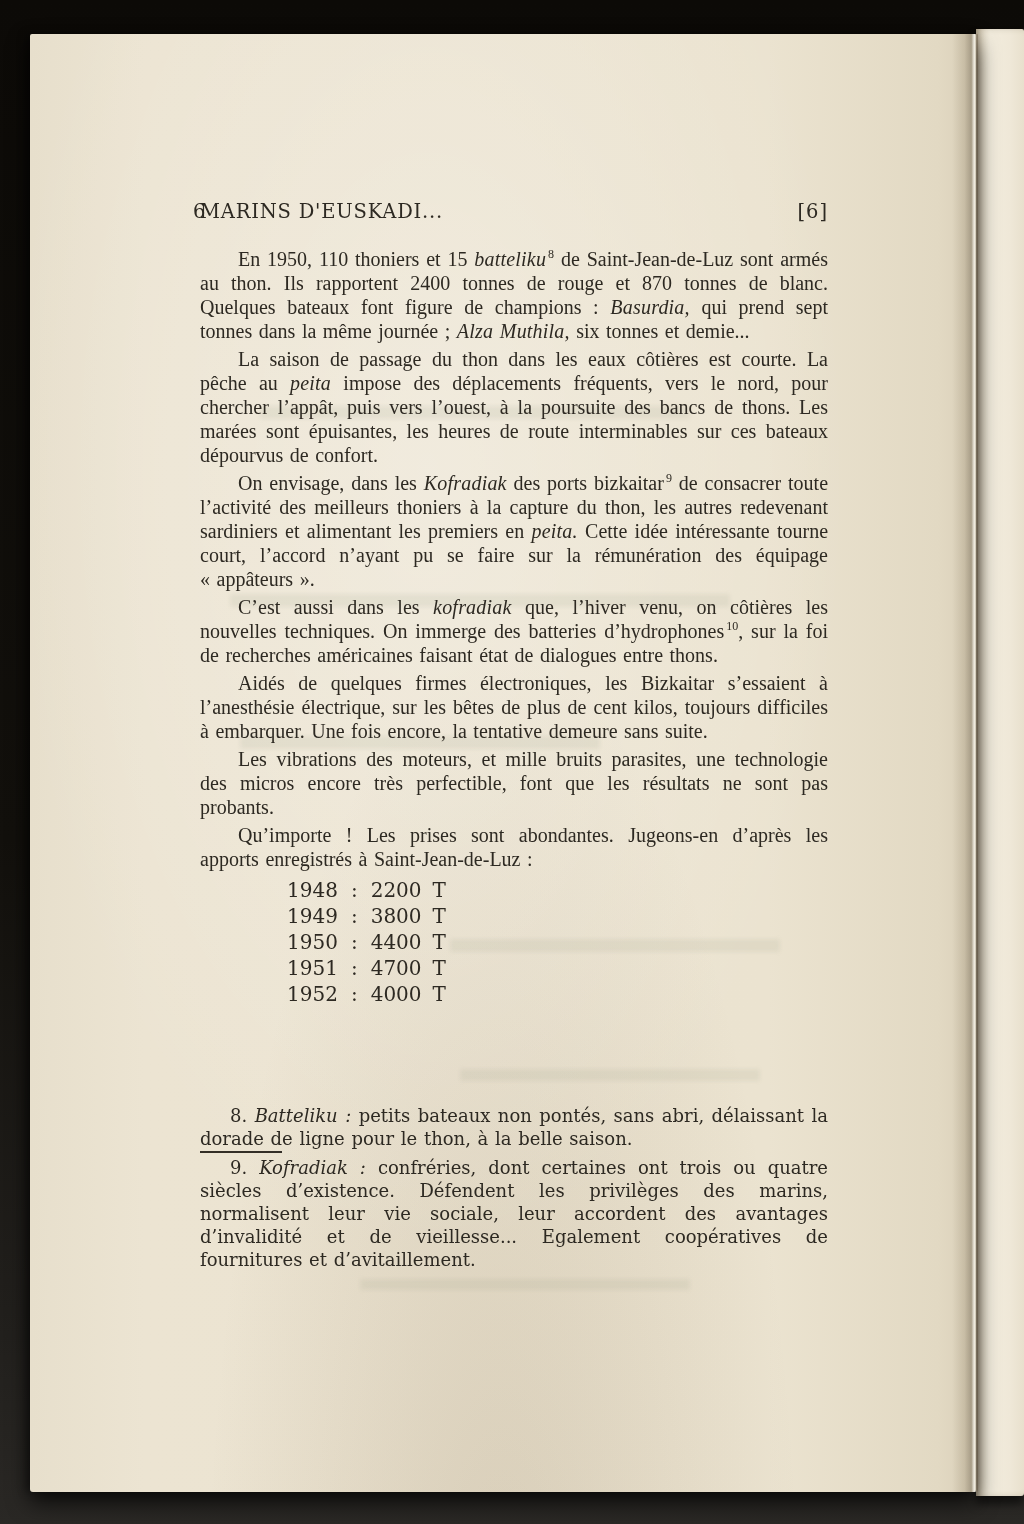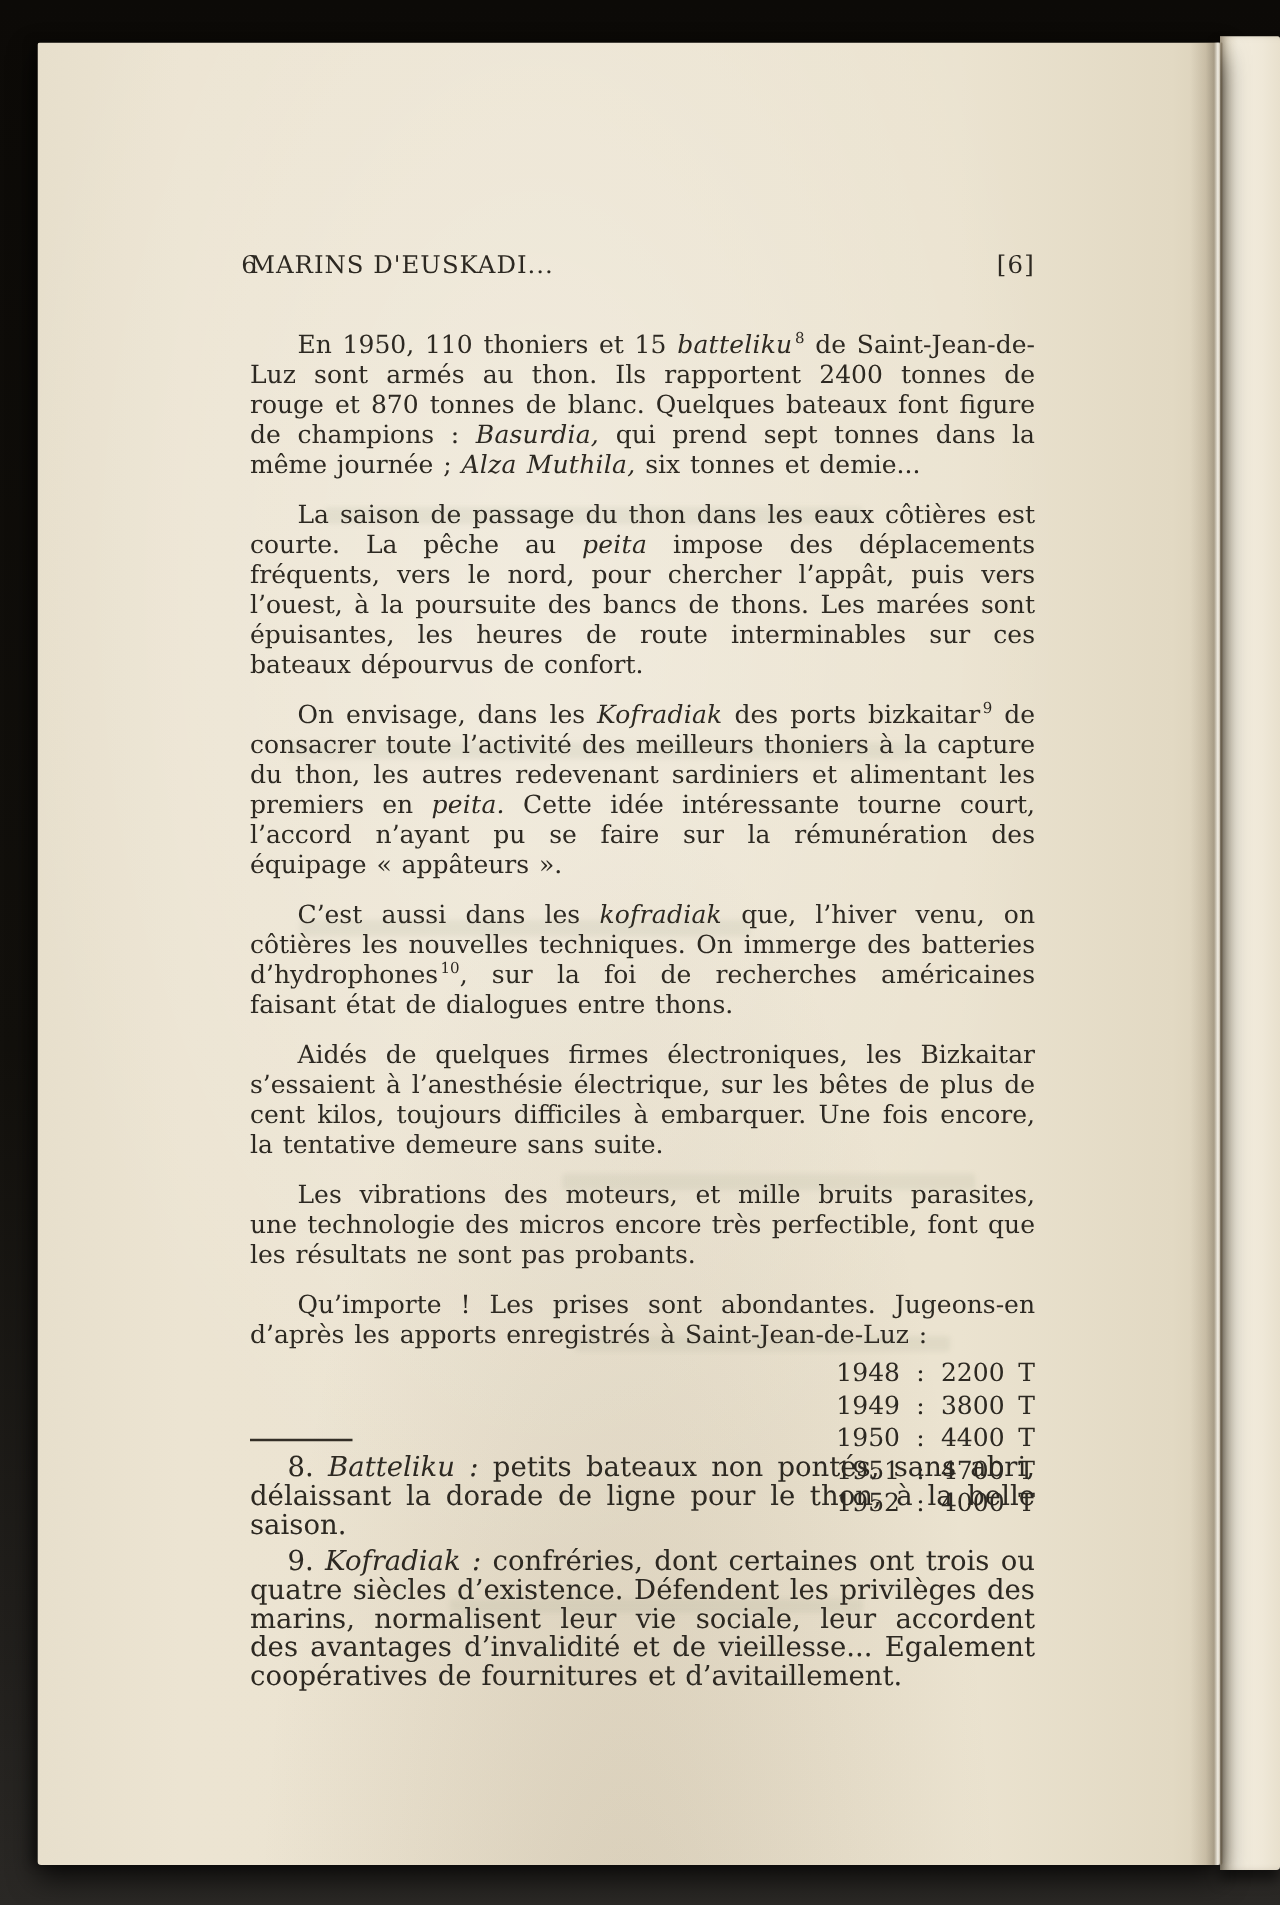--- a/index.html
+++ b/index.html
@@ -51,37 +51,37 @@
   }
   .page-number { position:absolute; left:-7px; top:0; }
   .running-title { position:absolute; left:0; right:0; letter-spacing:.8px; }
   .bracket-number { position:absolute; right:0; top:0; letter-spacing:1px; }
 
   .body-text {
     position:absolute; top:213px; left:170px; width:628px;
     font-size:20px; line-height:24px; text-align:justify;
     word-spacing:1.5px;
   }
-  .body-text p.para { margin:16px 0 4px 0; text-indent:38px; }
+  .body-text p.para { margin:0 0 4px 0; text-indent:38px;font-family:Liberation Serif, serif; }
   .body-text i { letter-spacing:.2px; }
   sup { font-size:.6em; vertical-align:super; line-height:0; margin-left:2px; }
 
   .tonnage-list { margin:6px 0 0 87px; line-height:26px; font-size:20px; }
-  .tonnage-row { display:flex;justify-content:flex-end; }
+  .tonnage-row { display:flex; }
   .tonnage-year { }
   .tonnage-colon { margin:0 13px; }
   .tonnage-unit { margin-left:11px; }
 
   .footnote-rule {
     position:absolute; top:1117px; left:170px; width:82px; height:0;
     border-top:2px solid #332e26;
   }
   .footnotes {
-    position:absolute; top:1129px; left:170px; width:628px;
-    font-size:22px; line-height:23px; text-align:justify; word-spacing:1px;
+    position:absolute; top:1070px; left:170px; width:628px;
+    font-size:18px; line-height:23px; text-align:justify; word-spacing:1px;
   }
   .footnotes p.footnote { margin:0 0 6px 0; text-indent:30px; }
 </style>
 </head>
 <body>
 
 <div class="backdrop"></div>
 
 <div class="next-page-edge"></div>
 

